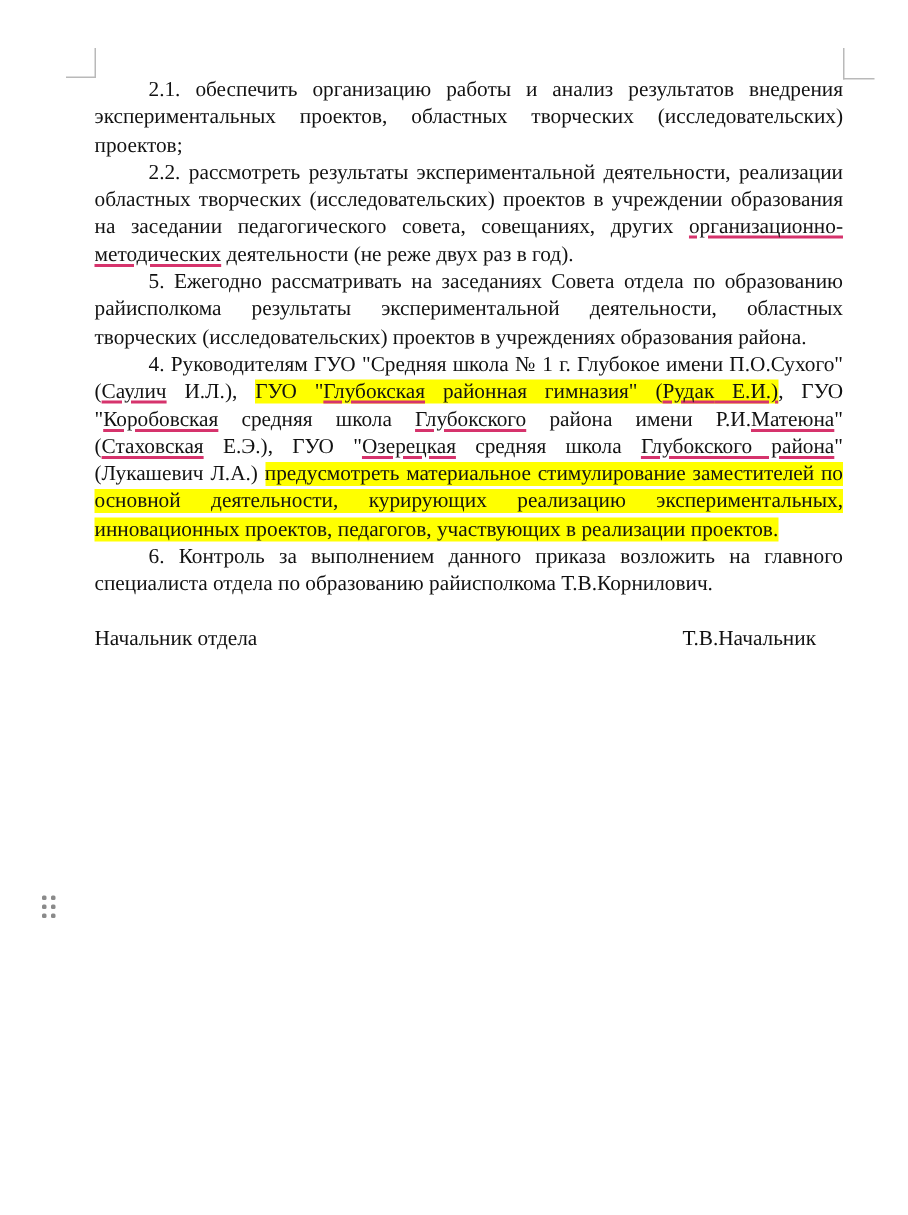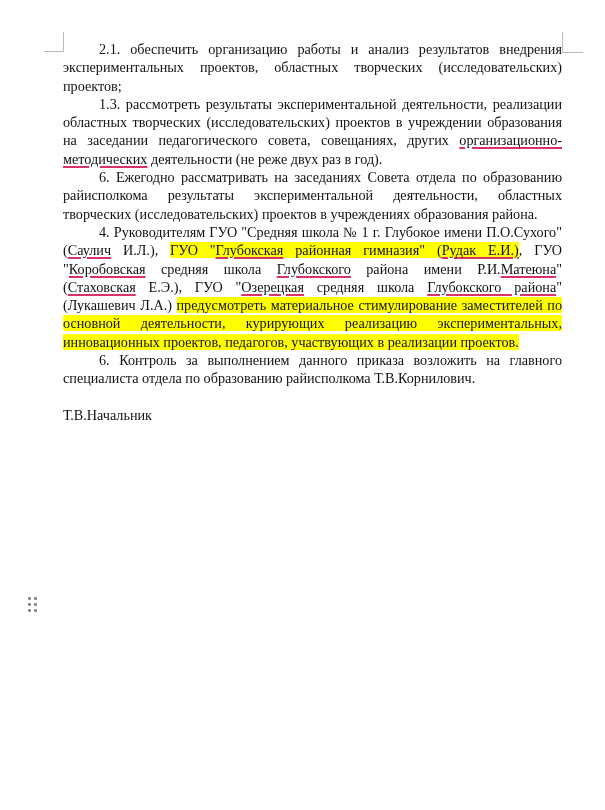--- a/index.html
+++ b/index.html
@@ -1,52 +1,53 @@
 <!DOCTYPE html>
 <html><head>
 <meta charset="utf-8">
 <style>
   html, body { margin: 0; padding: 0; }
   body { width: 605px; height: 810px; background: #ffffff; position: relative; overflow: hidden; }
   .corner { position: absolute; border-color: #b9b9b9; border-style: solid; border-width: 0; }
   .corner-tl { left: 44px; top: 32px; width: 19px; height: 19px; border-right-width: 1px; border-bottom-width: 1px; }
   .corner-tr { left: 562px; top: 32px; width: 20px; height: 20px; border-left-width: 1px; border-bottom-width: 1px; }
   .page-text {
-    position: absolute; left: 63px; top: 40px; width: 499px;
+    position: absolute; left: 63px; top: 51px; width: 499px;
     font-family: "Liberation Serif", "DejaVu Serif", serif;
     font-size: 14.2px; line-height: 18.3px; color: #111;
   }
   .para { margin: 0; text-align: justify; text-indent: 36px; }
   .hl { background: #ffff00; }
   .sq { text-decoration: underline; text-decoration-color: #d6336c; text-decoration-thickness: 1.5px; text-underline-offset: 2px; }
   .gap { height: 18px; }
   .sign { display: flex; justify-content: space-between; padding-right: 18px; }
   .handle { position: absolute; left: 28px; top: 597px; width: 10px; height: 16px; display: grid; grid-template-columns: 3px 3px; grid-template-rows: 3px 3px 3px; column-gap: 3px; row-gap: 3px; }
   .handle span { width: 3px; height: 3px; background: #8a8a8a; border-radius: 1px; }
 </style>
 </head>
 <body>
 
 <div class="corner corner-tl"></div>
 <div class="corner corner-tr"></div>
 
 <div class="page-text">
   <p class="para">2.1. обеспечить организацию работы и анализ результатов внедрения экспериментальных проектов, областных творческих (исследовательских) проектов;</p>
 
-  <p class="para"><span>1.3.  рассмотреть результаты экспериментальной деятельности, реализации областных творческих (исследовательских) проектов в учреждении образования на заседании педагогического совета, совещаниях, других </span><span class="sq">организационно-методических</span><span> деятельности (не реже двух раз в год).</span></p>
+  <p class="para"><span>2.2.  рассмотреть результаты экспериментальной деятельности, реализации областных творческих (исследовательских) проектов в учреждении образования на заседании педагогического совета, совещаниях, других </span><span class="sq">организационно-методических</span><span> деятельности (не реже двух раз в год).</span></p>
 
-  <p class="para">6. Ежегодно рассматривать на заседаниях Совета отдела по образованию райисполкома результаты экспериментальной деятельности, областных творческих (исследовательских) проектов в учреждениях образования района.</p>
+  <p class="para">5. Ежегодно рассматривать на заседаниях Совета отдела по образованию райисполкома результаты экспериментальной деятельности, областных творческих (исследовательских) проектов в учреждениях образования района.</p>
 
   <p class="para"><span>4. Руководителям ГУО </span><span>"Средняя школа № 1 г. Глубокое имени П.О.Сухого" (</span><span class="sq">Саулич</span><span> И.Л.), </span><span class="hl"><span>ГУО "</span><span class="sq">Глубокская</span><span> районная гимназия" (</span><span class="sq">Рудак</span><span class="sq"> Е.И.)</span></span><span>, ГУО "</span><span class="sq">Коробовская</span><span> средняя школа </span><span class="sq">Глубокского</span><span> района имени Р.И.</span><span class="sq">Матеюна</span><span>" (</span><span class="sq">Стаховская</span><span> Е.Э.), ГУО "</span><span class="sq">Озерецкая</span><span> средняя школа </span><span class="sq">Глубокского района</span><span>" (Лукашевич Л.А.) </span><span class="hl">предусмотреть материальное стимулирование заместителей по основной деятельности, курирующих реализацию экспериментальных, инновационных проектов, педагогов, участвующих в реализации проектов.</span></p>
 
   <p class="para">6. Контроль за выполнением данного приказа возложить на главного специалиста отдела по образованию райисполкома Т.В.Корнилович.</p>
 
   <div class="gap"></div>
 
   <div class="sign">
+    <span>Начальник отдела</span>
     <span>Т.В.Начальник</span>
   </div>
 </div>
 
 <div class="handle">
   <span></span>
     <span></span>
   <span></span>
     <span></span>
   <span></span>

